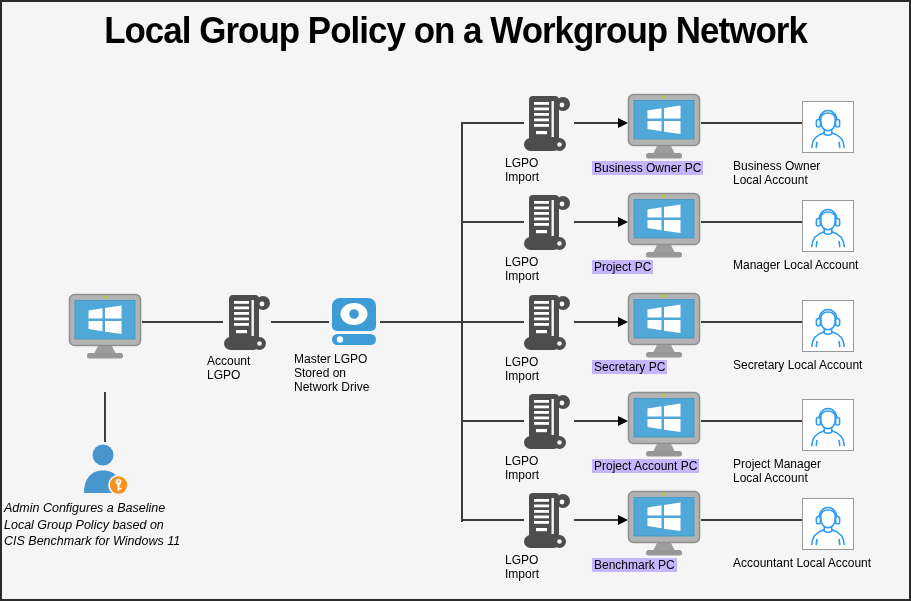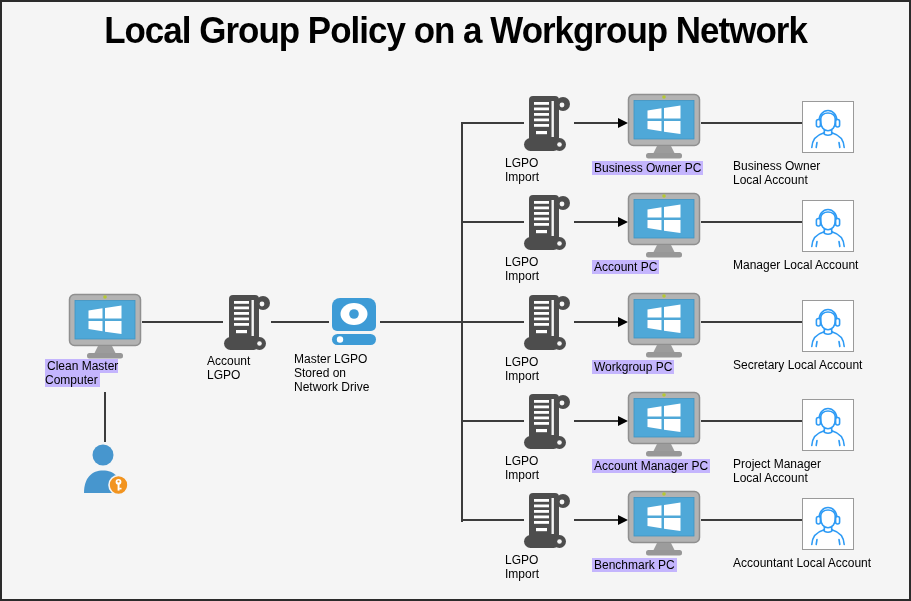--- a/index.html
+++ b/index.html
@@ -64,22 +64,20 @@
     <g transform="translate(20.5,12.5)" fill="#fff">
       <path d="M0,5 L14,2.8 L14,13 L0,13 Z"></path>
       <path d="M16.5,2.4 L33,0 L33,13 L16.5,13 Z"></path>
       <path d="M0,15.5 L14,15.5 L14,25.7 L0,23.5 Z"></path>
       <path d="M16.5,15.5 L33,15.5 L33,28.6 L16.5,26.2 Z"></path>
     </g>
     <polygon points="30,53 44,53 47.5,60 26.5,60" fill="var(--stand)"></polygon>
     <rect x="19" y="60" width="36" height="5.5" rx="2.5" fill="#979797"></rect>
   </svg>
 </div>
-  <div class="label" style="left:43px;top:357px;width:120px"><span class="bgw">Clean Master
-Computer</span></div>
 
   <div class="hline" style="left:140px;top:319px;width:81px"></div>
 
   <div class="icon" style="left:220px;top:291px">
   <svg width="50" height="58" viewBox="0 0 50 58">
     <circle cx="41" cy="10" r="7" fill="var(--dark)"></circle>
     <circle cx="40" cy="11" r="2.4" fill="var(--bg)"></circle>
     <rect x="7" y="2" width="30" height="46" rx="4" fill="var(--dark)"></rect>
     <rect x="29.5" y="7" width="2.4" height="36" fill="var(--bg)"></rect>
     <g fill="#fff">
@@ -209,21 +207,21 @@
     <g transform="translate(20.5,12.5)" fill="#fff">
       <path d="M0,5 L14,2.8 L14,13 L0,13 Z"></path>
       <path d="M16.5,2.4 L33,0 L33,13 L16.5,13 Z"></path>
       <path d="M0,15.5 L14,15.5 L14,25.7 L0,23.5 Z"></path>
       <path d="M16.5,15.5 L33,15.5 L33,28.6 L16.5,26.2 Z"></path>
     </g>
     <polygon points="30,53 44,53 47.5,60 26.5,60" fill="var(--stand)"></polygon>
     <rect x="19" y="60" width="36" height="5.5" rx="2.5" fill="#979797"></rect>
   </svg>
 </div>
-    <div class="label r-pc-label"><span class="bgw">Account PC</span></div>
+    <div class="label r-pc-label"><span class="bgw">Project PC</span></div>
     <div class="hline r-pcline"></div>
     <div class="account-box r-account">
   <svg width="44" height="44" viewBox="0 0 44 44" fill="none" stroke="var(--outline)" stroke-width="1.6" stroke-linecap="round">
     <path d="M13,17 C13,9.8 17,5.5 22,5.5 C27,5.5 31,9.8 31,17"></path>
     <rect x="10.4" y="14.5" width="4" height="7.5" rx="2" fill="#fff"></rect>
     <rect x="29.6" y="14.5" width="4" height="7.5" rx="2" fill="#fff"></rect>
     <path d="M14.8,13.5 C14.8,10.4 17.8,8 22,8 C26.2,8 29.2,10.4 29.2,13.5 L29.2,17 C29.2,22.2 26.3,25.8 22,25.8 C17.7,25.8 14.8,22.2 14.8,17 Z"></path>
     <path d="M18.3,24.8 L18.3,28 M25.7,24.8 L25.7,28"></path>
     <path d="M5.8,42.5 C6.4,33 12.2,29.6 17.6,28.1"></path>
     <path d="M38.2,42.5 C37.6,33 31.8,29.6 26.4,28.1"></path>
@@ -267,21 +265,21 @@
     <g transform="translate(20.5,12.5)" fill="#fff">
       <path d="M0,5 L14,2.8 L14,13 L0,13 Z"></path>
       <path d="M16.5,2.4 L33,0 L33,13 L16.5,13 Z"></path>
       <path d="M0,15.5 L14,15.5 L14,25.7 L0,23.5 Z"></path>
       <path d="M16.5,15.5 L33,15.5 L33,28.6 L16.5,26.2 Z"></path>
     </g>
     <polygon points="30,53 44,53 47.5,60 26.5,60" fill="var(--stand)"></polygon>
     <rect x="19" y="60" width="36" height="5.5" rx="2.5" fill="#979797"></rect>
   </svg>
 </div>
-    <div class="label r-pc-label"><span class="bgw">Workgroup PC</span></div>
+    <div class="label r-pc-label"><span class="bgw">Secretary PC</span></div>
     <div class="hline r-pcline"></div>
     <div class="account-box r-account">
   <svg width="44" height="44" viewBox="0 0 44 44" fill="none" stroke="var(--outline)" stroke-width="1.6" stroke-linecap="round">
     <path d="M13,17 C13,9.8 17,5.5 22,5.5 C27,5.5 31,9.8 31,17"></path>
     <rect x="10.4" y="14.5" width="4" height="7.5" rx="2" fill="#fff"></rect>
     <rect x="29.6" y="14.5" width="4" height="7.5" rx="2" fill="#fff"></rect>
     <path d="M14.8,13.5 C14.8,10.4 17.8,8 22,8 C26.2,8 29.2,10.4 29.2,13.5 L29.2,17 C29.2,22.2 26.3,25.8 22,25.8 C17.7,25.8 14.8,22.2 14.8,17 Z"></path>
     <path d="M18.3,24.8 L18.3,28 M25.7,24.8 L25.7,28"></path>
     <path d="M5.8,42.5 C6.4,33 12.2,29.6 17.6,28.1"></path>
     <path d="M38.2,42.5 C37.6,33 31.8,29.6 26.4,28.1"></path>
@@ -325,21 +323,21 @@
     <g transform="translate(20.5,12.5)" fill="#fff">
       <path d="M0,5 L14,2.8 L14,13 L0,13 Z"></path>
       <path d="M16.5,2.4 L33,0 L33,13 L16.5,13 Z"></path>
       <path d="M0,15.5 L14,15.5 L14,25.7 L0,23.5 Z"></path>
       <path d="M16.5,15.5 L33,15.5 L33,28.6 L16.5,26.2 Z"></path>
     </g>
     <polygon points="30,53 44,53 47.5,60 26.5,60" fill="var(--stand)"></polygon>
     <rect x="19" y="60" width="36" height="5.5" rx="2.5" fill="#979797"></rect>
   </svg>
 </div>
-    <div class="label r-pc-label"><span class="bgw">Account Manager PC</span></div>
+    <div class="label r-pc-label"><span class="bgw">Project Account PC</span></div>
     <div class="hline r-pcline"></div>
     <div class="account-box r-account">
   <svg width="44" height="44" viewBox="0 0 44 44" fill="none" stroke="var(--outline)" stroke-width="1.6" stroke-linecap="round">
     <path d="M13,17 C13,9.8 17,5.5 22,5.5 C27,5.5 31,9.8 31,17"></path>
     <rect x="10.4" y="14.5" width="4" height="7.5" rx="2" fill="#fff"></rect>
     <rect x="29.6" y="14.5" width="4" height="7.5" rx="2" fill="#fff"></rect>
     <path d="M14.8,13.5 C14.8,10.4 17.8,8 22,8 C26.2,8 29.2,10.4 29.2,13.5 L29.2,17 C29.2,22.2 26.3,25.8 22,25.8 C17.7,25.8 14.8,22.2 14.8,17 Z"></path>
     <path d="M18.3,24.8 L18.3,28 M25.7,24.8 L25.7,28"></path>
     <path d="M5.8,42.5 C6.4,33 12.2,29.6 17.6,28.1"></path>
     <path d="M38.2,42.5 C37.6,33 31.8,29.6 26.4,28.1"></path>
@@ -415,13 +413,16 @@
     <svg width="52" height="52" viewBox="0 0 52 52">
       <circle cx="23" cy="12" r="10.5" fill="var(--admin)"></circle>
       <path d="M4,50 C4,34.5 12,27.5 23,27.5 C34,27.5 42,34.5 42,50 Z" fill="var(--admin)"></path>
       <circle cx="38.5" cy="42" r="9.5" fill="var(--badge)" stroke="var(--bg)" stroke-width="1.6"></circle>
       <circle cx="38.5" cy="38.8" r="2.9" fill="#fff"></circle>
       <circle cx="38.5" cy="38.5" r="1.1" fill="var(--badge)"></circle>
       <rect x="37.6" y="41" width="1.9" height="6.6" fill="#fff"></rect>
       <rect x="39.2" y="44.8" width="2.3" height="1.6" fill="#fff"></rect>
     </svg>
   </div>
+  <div class="label italic" style="left:2px;top:498px;width:204px">Admin Configures a Baseline
+Local Group Policy based on
+CIS Benchmark for Windows 11</div>
 </div>
 
 </body></html>

